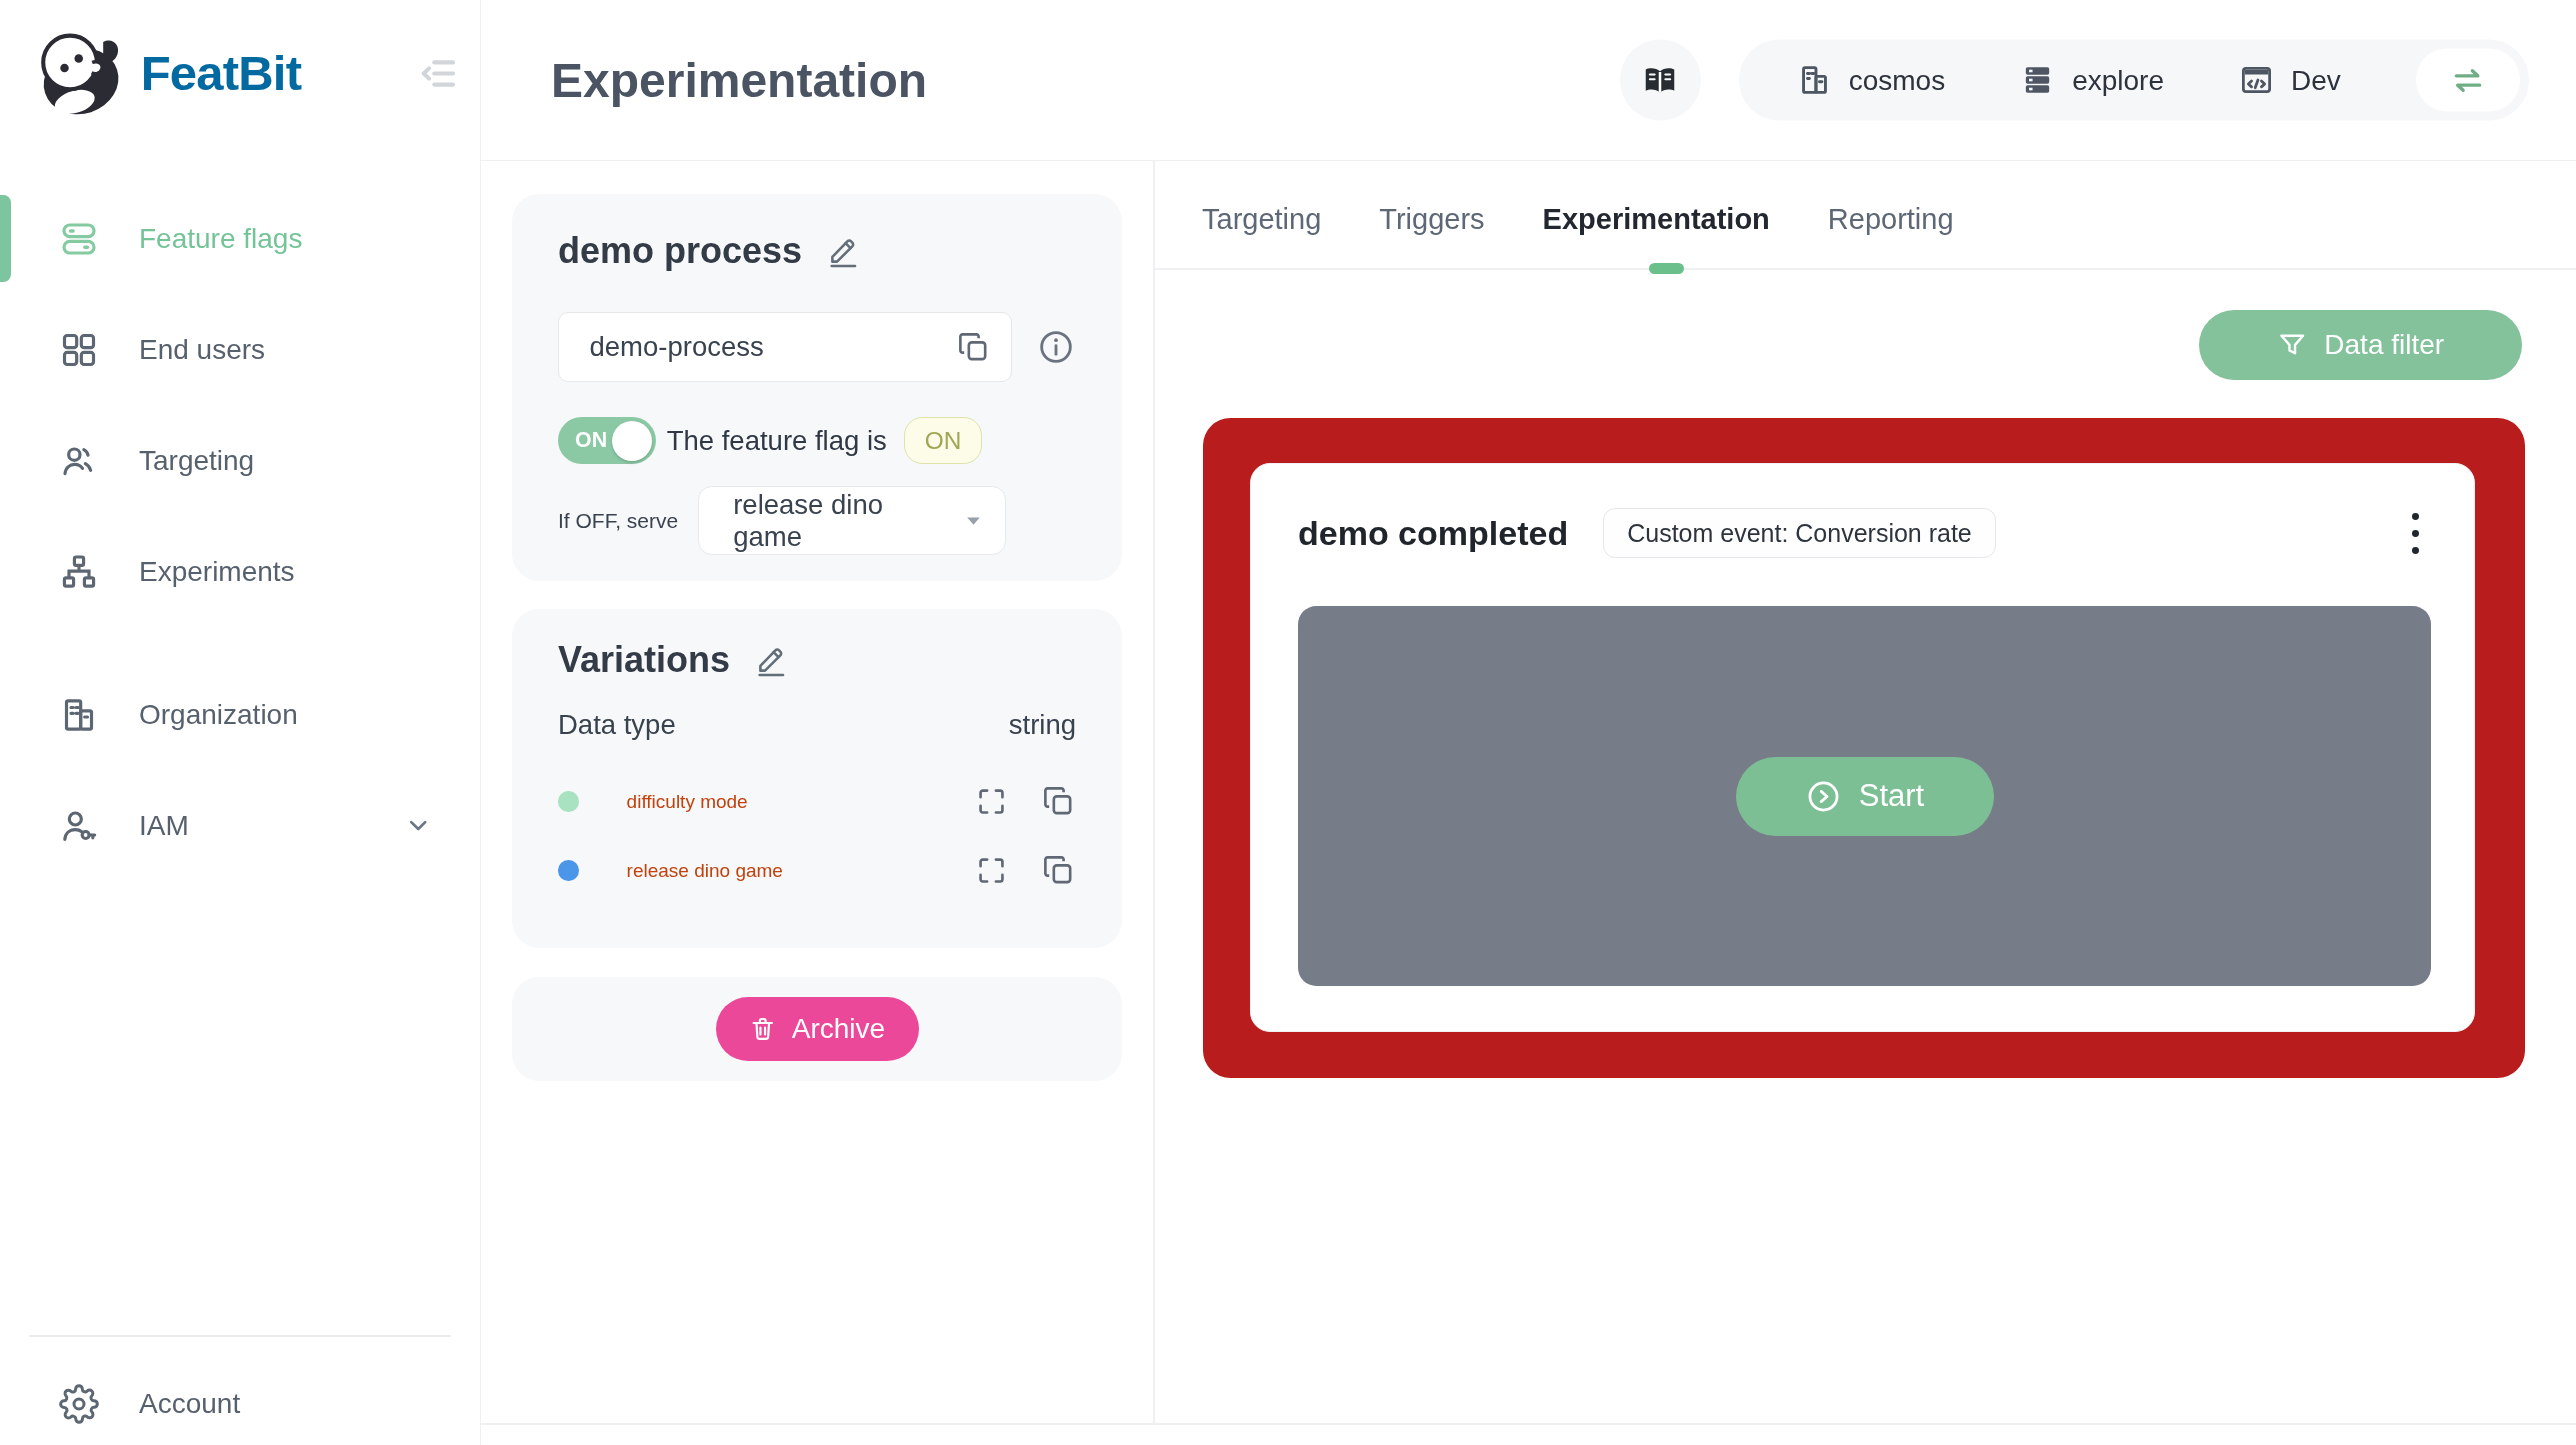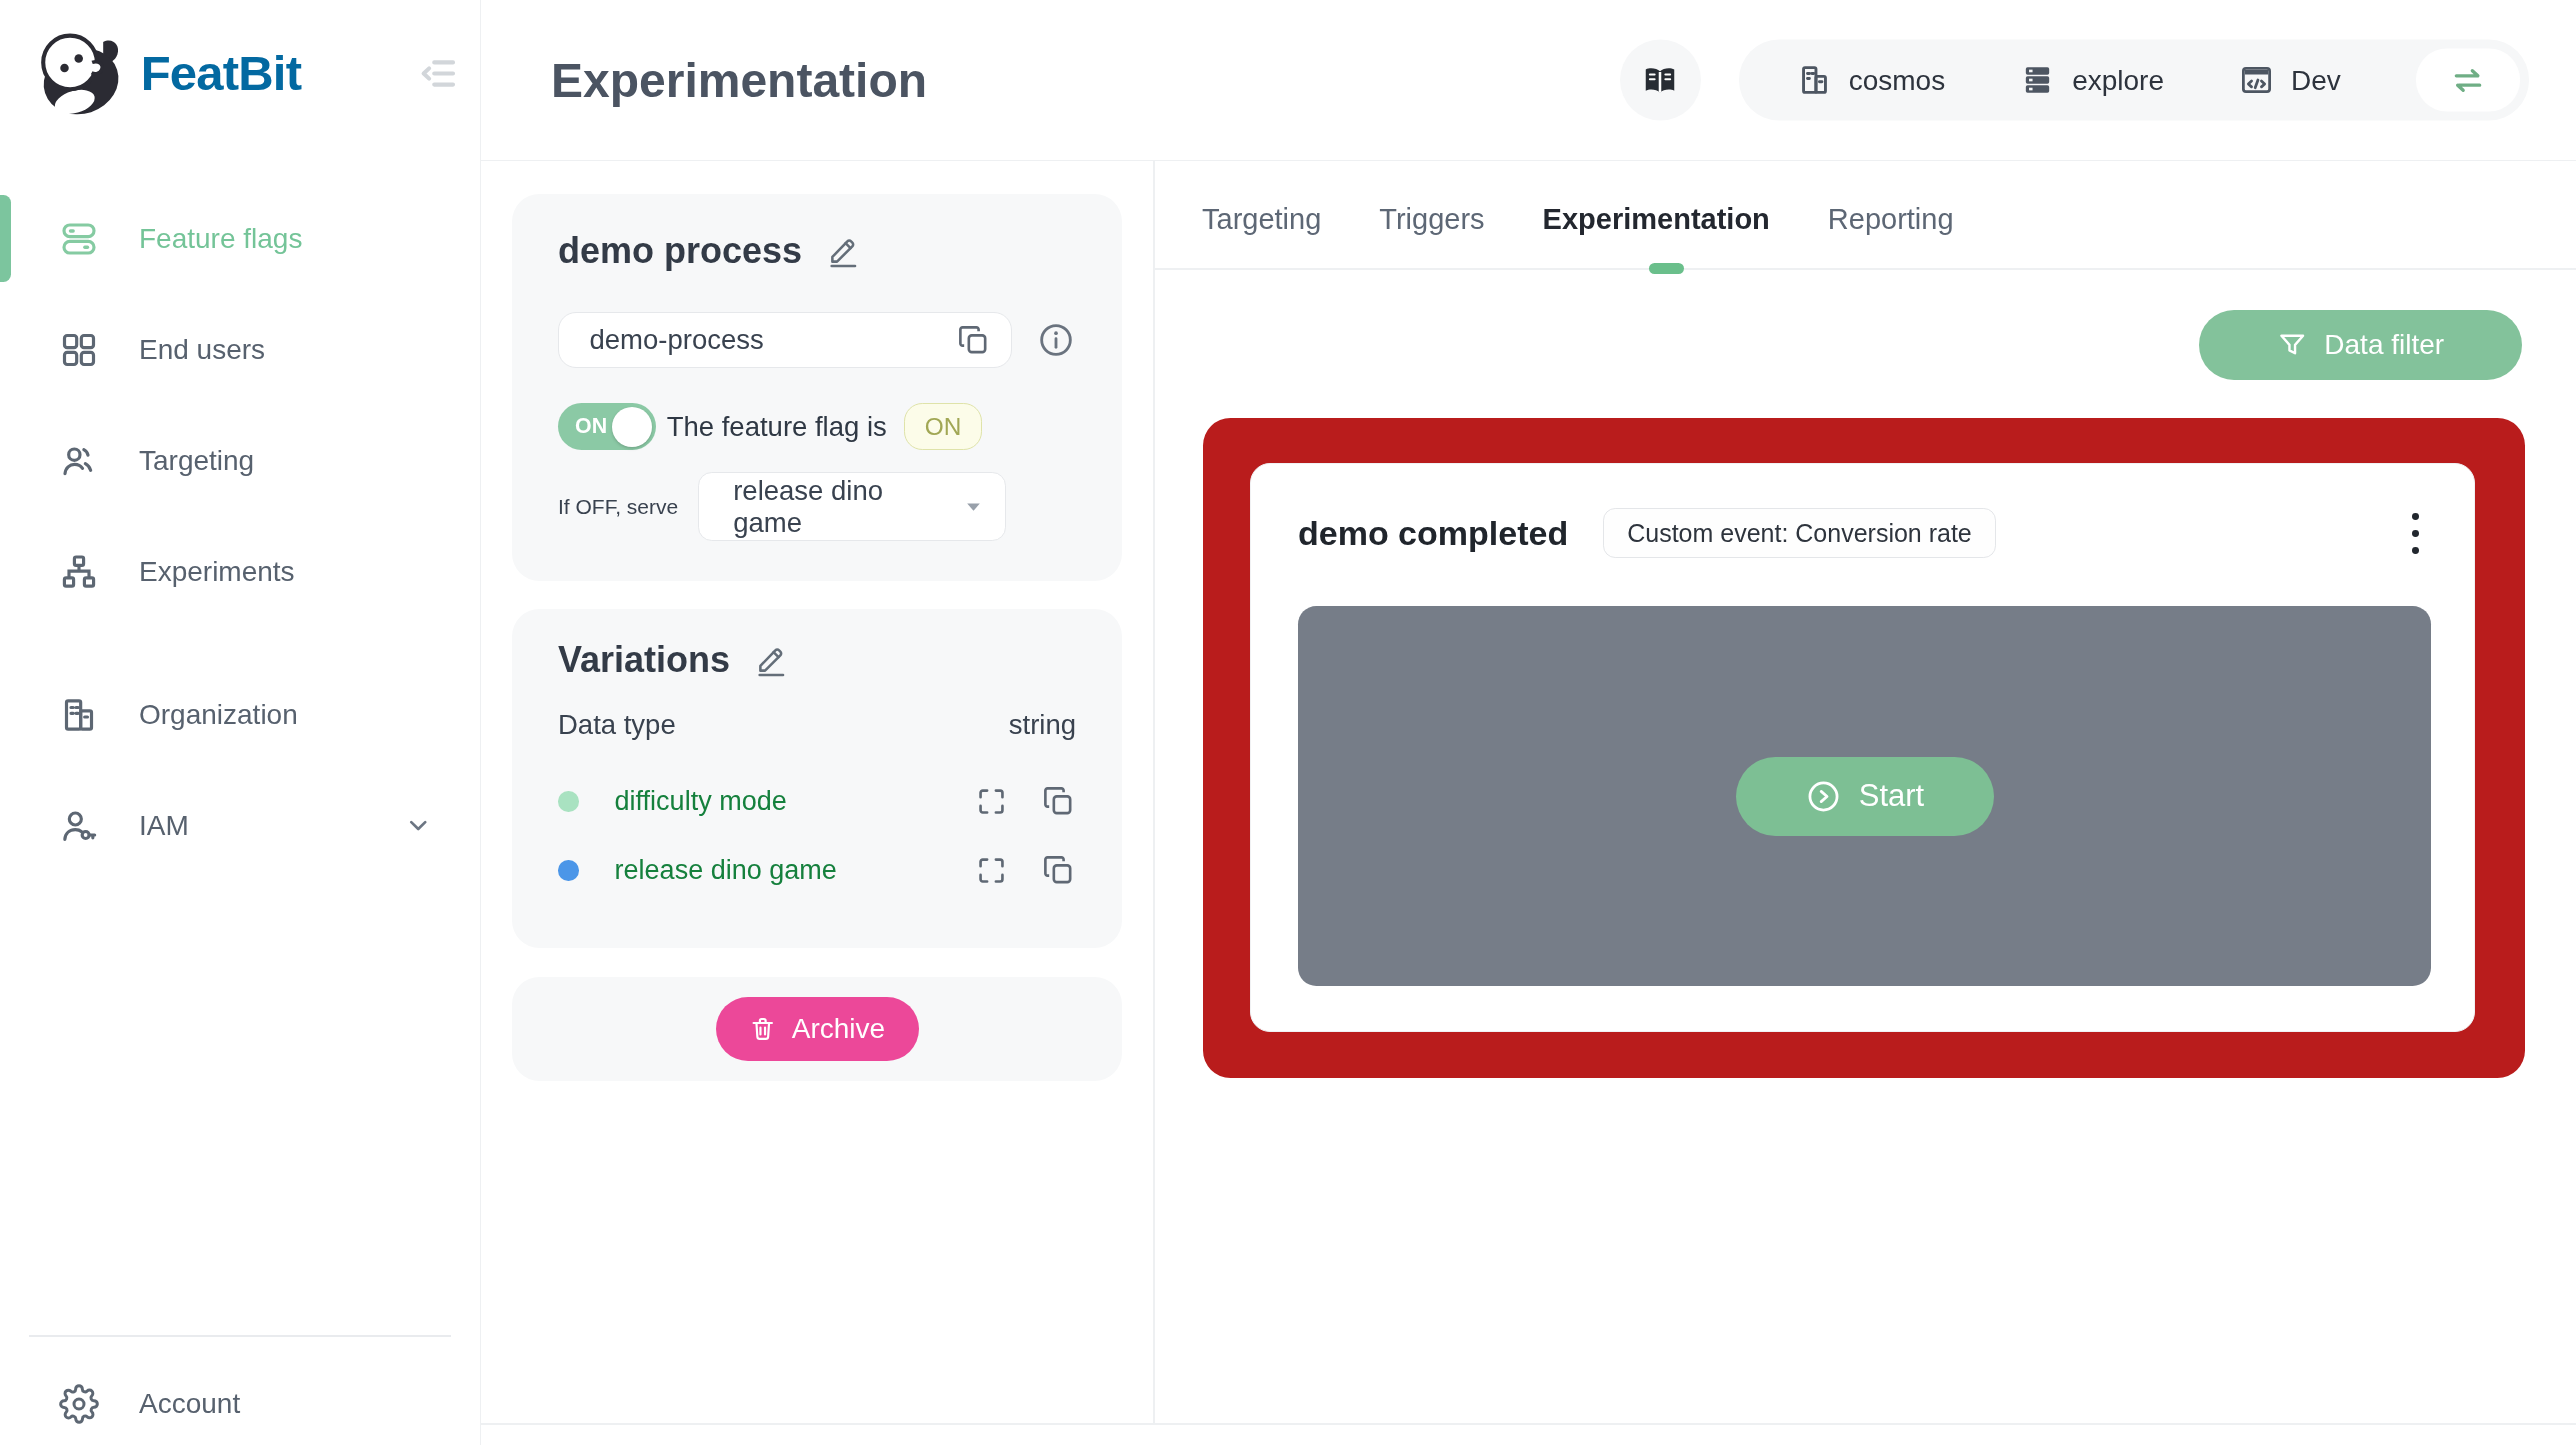--- a/index.html
+++ b/index.html
@@ -35,40 +35,40 @@
 
   
   .card { position:absolute; left:512px; width:610px; background:#f7f8f9; border-radius:27.5px; }
   .card1 { top:194px; height:387px; padding:36px 46px 27px; }
   .card2 { top:609px; height:339px; padding:30px 46px; }
   .card3 { top:977px; height:104px; display:flex; align-items:center; justify-content:center; }
   .card-title-row { display:flex; align-items:center; gap:24.4px; }
   .card-title { font-size:36px; font-weight:700; color:#333b47; }
   .edit-ic { color:#646e79; cursor:pointer; display:flex; }
   .key-row { margin-top:40px; display:flex; align-items:center; }
-  .key-input { width:464px; height:56px; background:#fff; border:1.5px solid #e6e8eb; border-radius:18px; display:flex; align-items:center; padding:0 20px 0 30.5px; font-size:27.5px; color:#39424f; cursor:text; }
+  .key-input { width:464px; height:70px; background:#fff; border:1.5px solid #e6e8eb; border-radius:10px; display:flex; align-items:center; padding:0 20px 0 30.5px; font-size:27.5px; color:#39424f; cursor:text; }
   .key-input .copy-ic { margin-left:auto; }
   .copy-ic { color:#5f6874; cursor:pointer; display:flex; }
   .info-ic { margin-left:24.4px; color:#6a737f; cursor:pointer; display:flex; }
   .toggle-row { margin-top:35px; display:flex; align-items:center; }
   .toggle { width:98px; height:47px; border-radius:23.6px; background:#8bc9a5; position:relative; display:flex; align-items:center; padding-left:17px; color:#fff; font-size:21.4px; font-weight:700; cursor:pointer; flex:none; }
   .knob { position:absolute; right:3.8px; top:3.8px; width:40px; height:40px; border-radius:50%; background:#fff; box-shadow:0 1.5px 3.1px rgba(0,0,0,.18); }
   .status-text { margin-left:10.7px; font-size:27.5px; color:#2f3844; }
   .on-badge { margin-left:17px; height:47px; padding:0 20px; display:flex; align-items:center; border:1.5px solid #dfe3a9; background:#fcfce9; color:#a1a754; font-size:24.4px; border-radius:18.3px; }
   .serve-row { margin-top:22px; display:flex; align-items:center; }
   .serve-label { font-size:21px; color:#39424f; }
   .select { margin-left:20px; width:308px; height:69px; background:#fff; border:1.5px solid #e6e8eb; border-radius:13.7px; display:flex; align-items:center; padding:0 17px 0 34px; font-size:27.5px; color:#39424f; cursor:pointer; }
   .select .caret { margin-left:auto; display:flex; }
   .dt-row { margin-top:28px; height:43px; display:flex; font-size:27.5px; color:#39424f; }
   .dt-row .dt-val { margin-left:auto; }
   .var-row { height:44px; display:flex; align-items:center; }
   .var-row.r1 { margin-top:27.5px; }
   .var-row.r2 { margin-top:25px; }
   .dot { width:20.6px; height:20.6px; border-radius:50%; flex:none; }
-  .var-name { margin-left:36px; font-size:27px; color:#15803d; }
+  .var-name { margin-left:48px; font-size:19px; color:#c2410c; }
   .var-icons { margin-left:auto; display:flex; align-items:center; gap:32px; color:#5f6874; }
   .var-icons span { cursor:pointer; display:flex; }
   .archive-btn { width:203px; height:64px; border-radius:32px; background:#ec4899; border:none; color:#fff; font-size:28px; display:flex; align-items:center; justify-content:center; gap:15.3px; cursor:pointer; }
 
   
   .vdivider { position:absolute; left:1153px; top:161px; width:1.5px; height:1264px; background:#eef0f2; }
   .bottom-line { position:absolute; left:481px; top:1423px; right:0; height:1.5px; background:#eef0f2; }
   .tabs { position:absolute; left:1202px; top:203px; display:flex; gap:58px; font-size:29px; color:#5d6775; }
   .tab { cursor:pointer; }
   .tab.active { color:#23272f; font-weight:700; }

